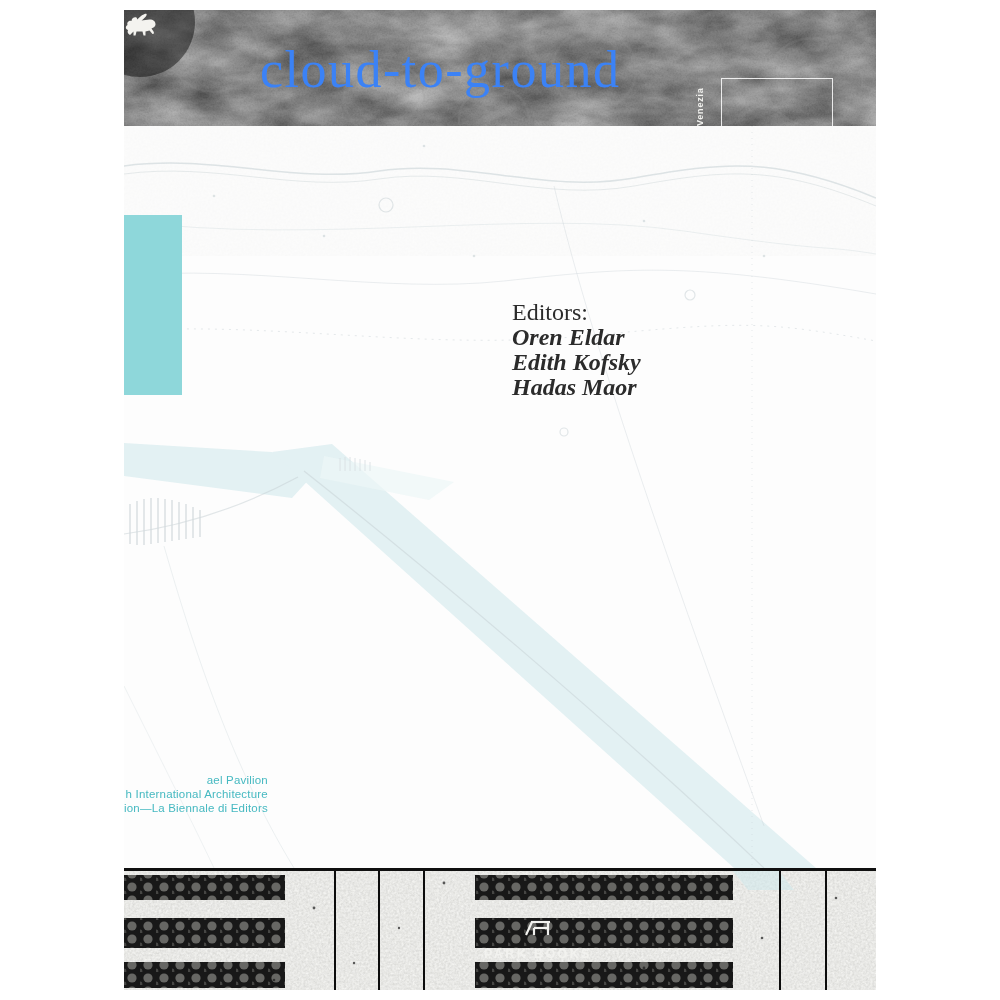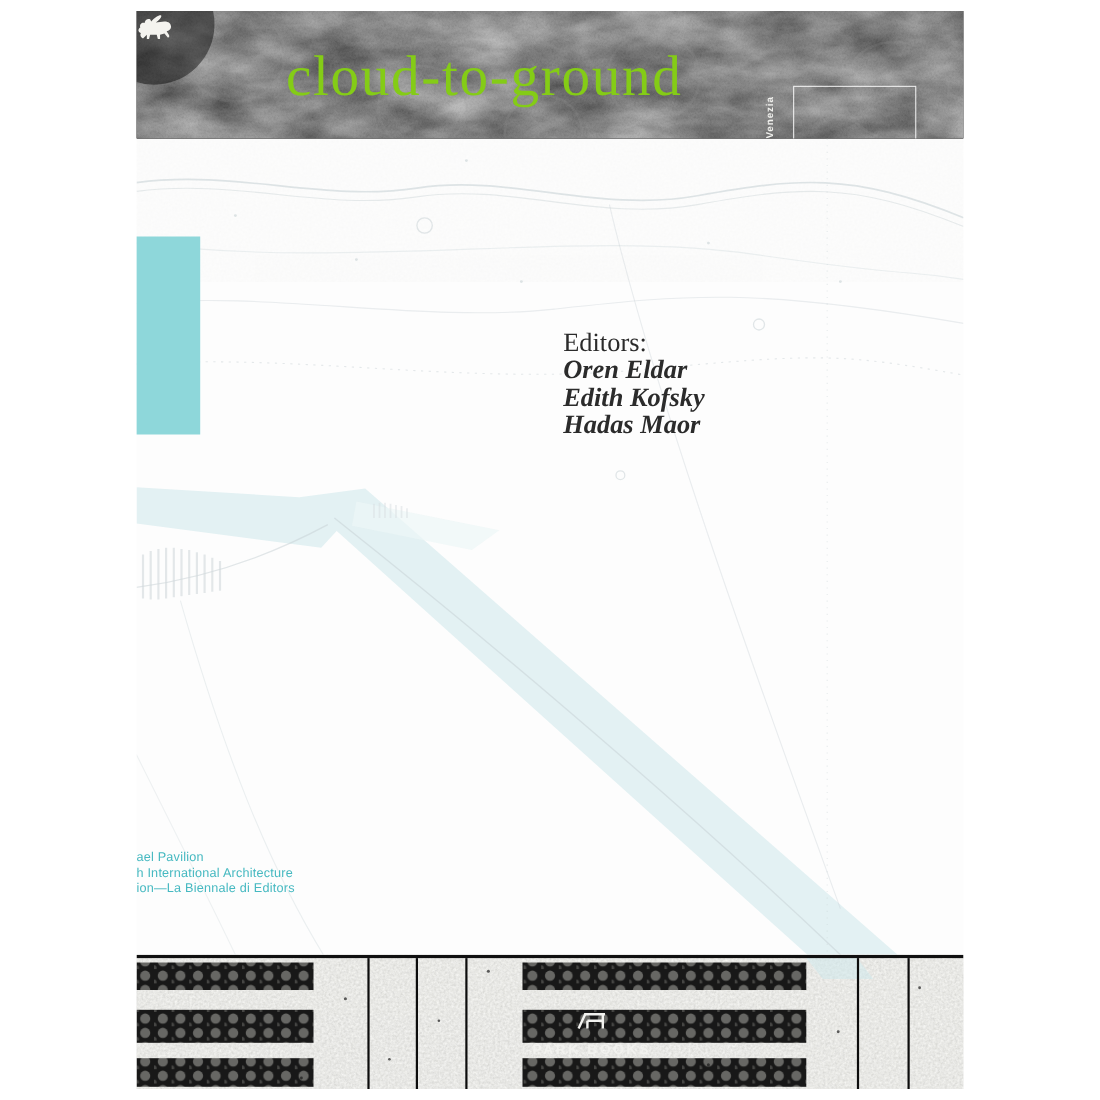--- a/index.html
+++ b/index.html
@@ -13,21 +13,21 @@
   }
   
   .band-top{
     position:absolute;left:0;top:0;width:752px;height:116px;overflow:hidden;
     background:#1e1e1e;
   }
   .band-top svg{position:absolute;left:0;top:0;}
   .book-title{
     position:absolute;left:136px;top:34px;
     font-family:"Liberation Serif",serif;font-weight:400;
-    font-size:52px;line-height:1;letter-spacing:1.5px;color:#84cc16;
+    font-size:52px;line-height:1;letter-spacing:1.5px;color:#3b82f6;
     white-space:nowrap;
   }
   .lion{position:absolute;left:566px;top:35px;width:32px;height:32px;}
   .venezia{
     position:absolute;left:571px;top:67px;width:16px;height:49px;overflow:hidden;
     writing-mode:vertical-rl;transform:rotate(180deg);
     font-size:9px;font-weight:bold;letter-spacing:.8px;color:#f2f2ef;
   }
   .bframe{
     position:absolute;left:597px;top:68px;width:112px;height:58px;
@@ -36,21 +36,21 @@
   
   .map{position:absolute;left:0;top:116px;}
   .accent-block{position:absolute;left:0;top:205px;width:58px;height:180px;background:#8ed7da;}
   .editors{
     position:absolute;left:364px;top:290px;
     font-family:"Liberation Serif",serif;font-size:24px;line-height:25px;color:#2b2b2b;margin-left:24px;
   }
   .editors .name{font-style:italic;font-weight:bold;}
   .event-text{
     position:absolute;left:0;top:763px;
-    font-size:11.5px;line-height:14px;color:#46b9c1;letter-spacing:.2px;
+    font-size:11.5px;line-height:14px;color:#46b9c1;letter-spacing:.2px;text-align:right;
   }
   
   .band-bottom{position:absolute;left:0;top:858px;width:752px;height:122px;overflow:hidden;}
   .park-logo{
     position:absolute;left:360px;top:910px;display:flex;align-items:center;gap:10px;flex-direction:column;
   }
   .park-label{
     font-size:12.5px;font-weight:bold;letter-spacing:2.4px;color:#f2f2ef;
   }
 </style>

